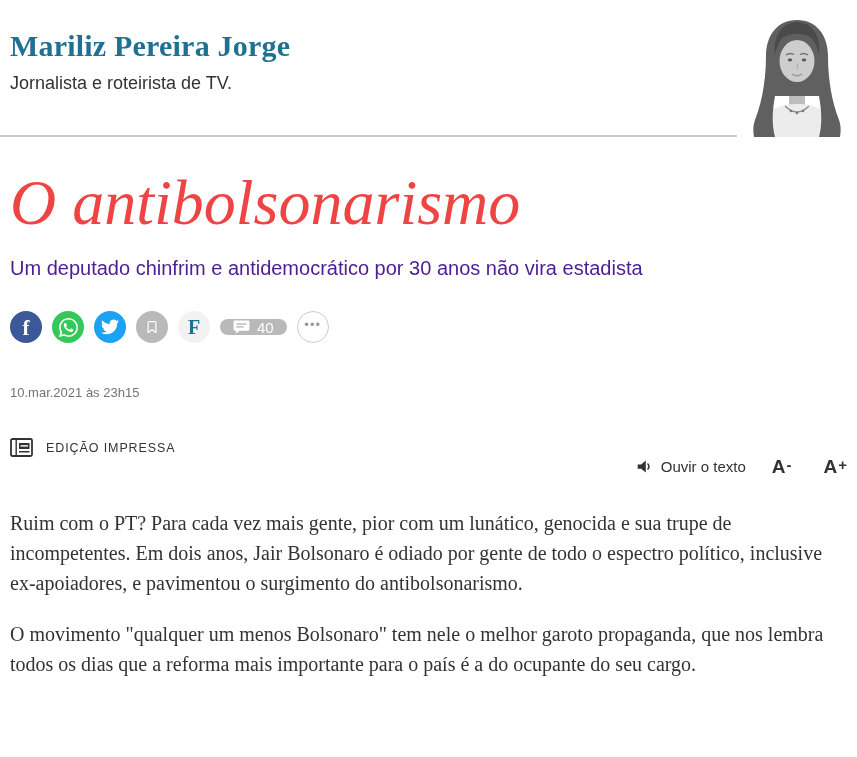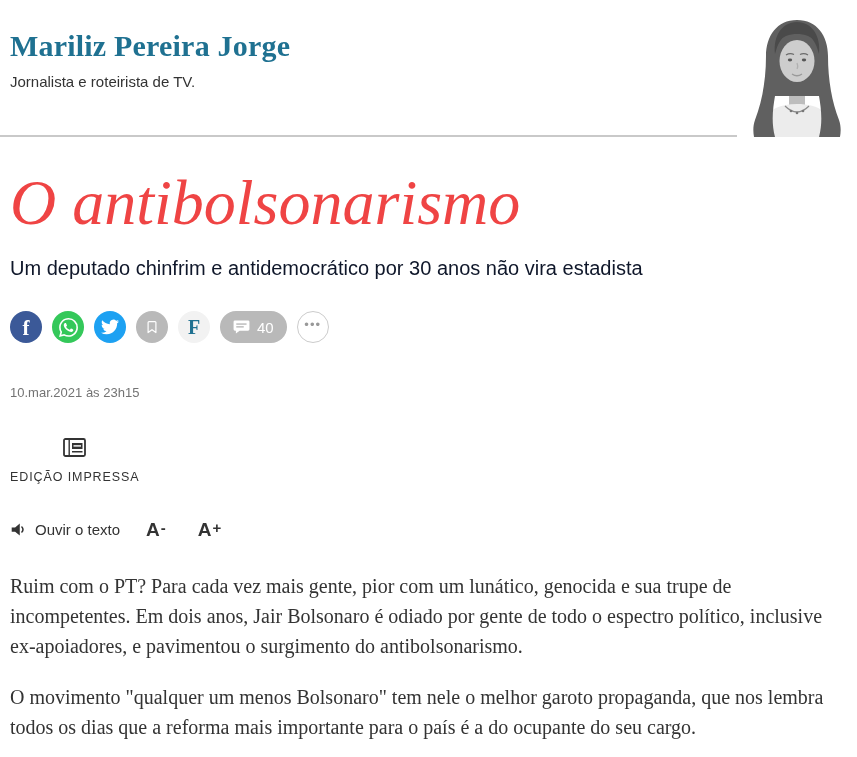--- a/index.html
+++ b/index.html
@@ -14,35 +14,35 @@
     position:relative; height:137px;
     border-bottom:2px solid #c9c9c9;
   }
   .header-inner { padding:30px 22px 0 10px; }
   .author-name {
     font-family:"Liberation Serif", serif;
     font-weight:bold; font-size:30px; line-height:32px;
     color:#1f7191; letter-spacing:.2px;
     cursor:pointer;
   }
-  .author-bio { margin-top:11px; font-size:15px; color:#333; }
+  .author-bio { margin-top:11px; font-size:18px; color:#333; }
   .author-photo {
     position:absolute; right:0; bottom:-2px; width:120px; height:127px;
     overflow:hidden; background:#fff;
   }
   
   .page { padding:0 10px; }
   .article-title {
     margin-top:37px;
     font-family:"Liberation Serif", serif;
     font-style:italic; font-weight:400;
     font-size:64px; line-height:58px; color:#ef4444;
   }
   .article-subtitle {
-    margin-top:23px; font-size:20px; line-height:26px; color:#0f172a;
+    margin-top:23px; font-size:20px; line-height:26px; color:#4c1d95;
   }
   
   .share-bar { margin-top:30px; display:flex; align-items:center; gap:10px; }
   .share-btn {
     width:32px; height:32px; border-radius:50%; border:none;
     display:flex; align-items:center; justify-content:center;
     cursor:pointer; padding:0; flex:0 0 auto;
   }
   .share-facebook { background:#3b5998; }
   .share-facebook span {
@@ -51,39 +51,39 @@
   }
   .share-whatsapp { background:#34c85a; }
   .share-twitter  { background:#1da1f2; }
   .share-bookmark { background:#b9b9b9; }
   .share-folha    { background:#f2f2f2; }
   .share-folha span {
     color:#1f7191; font-family:"Liberation Serif", serif;
     font-weight:bold; font-size:20px; line-height:1;
   }
   .share-comments {
-    height:32px; border-radius:16px; background:#b9b9b9; border:none;
+    height:16px; border-radius:16px; background:#b9b9b9; border:none;
     display:flex; align-items:center; gap:7px; padding:0 13px;
     color:#fff; font-size:15px; cursor:pointer; flex:0 0 auto;
   }
   .share-more {
     background:#fff; border:1px solid #ccc;
     color:#999; font-size:13px; letter-spacing:1px;
     line-height:1; padding-bottom:6px;
   }
   
   .article-date { margin-top:42px; font-size:13px; color:#737373; }
   .print-edition {
     margin-top:38px; display:flex; align-items:center; gap:13px;
-    cursor:pointer; width:max-content;flex-direction:column;
+    cursor:pointer; width:max-content;
   }
   .print-edition-label {
     font-size:12.5px; letter-spacing:.9px; color:#333;
   }
-  .text-tools { margin-top:36px; display:flex; align-items:center; }
+  .text-tools { display:flex; align-items:center;justify-content:flex-end; }
   .listen-button {
     display:flex; align-items:center; gap:8px; background:none; border:none;
     font-family:"Liberation Sans", sans-serif;
     font-size:15px; color:#333; cursor:pointer; padding:0;
   }
   .font-size-button {
     background:none; border:none; cursor:pointer; padding:0;
     font-family:"Liberation Sans", sans-serif;
     font-weight:bold; font-size:19px; color:#333; line-height:1;
   }

